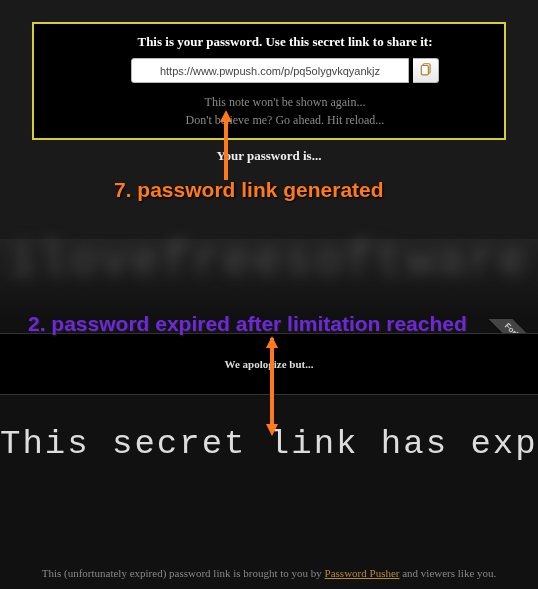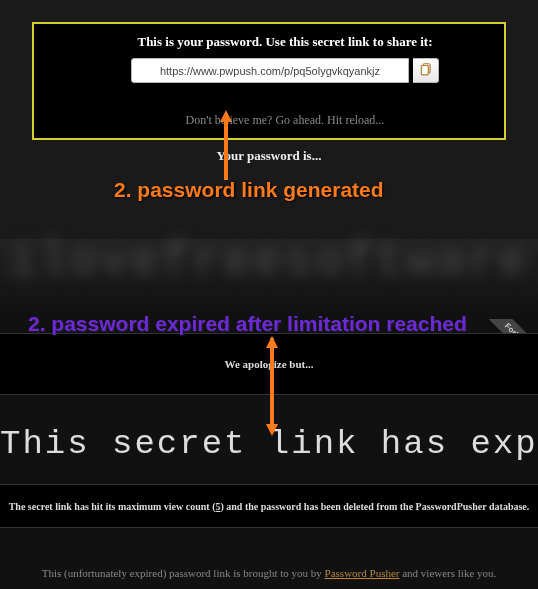--- a/index.html
+++ b/index.html
@@ -224,62 +224,57 @@
         <span>
           <svg viewBox="0 0 24 24">
               <rect x="7" y="3" width="12" height="16" rx="2" fill="none" stroke="#b07d2a" stroke-width="2"></rect>
               <rect x="4" y="6" width="12" height="16" rx="2" fill="#fff" stroke="#b07d2a" stroke-width="2"></rect>
             </svg>
         </span>
       </div>
     </div>
 
     <div class="note">
-      <br>
+      <span>This note won't be shown again...</span><br>
       <span>Don't believe me? Go ahead. Hit reload...</span>
     </div>
   </div>
 
   <div class="yourpw">Your password is...</div>
 
   <div class="blur-word">ilovefreesoftware</div>
 
   <svg class="arrow1" width="20" height="72">
     <defs>
         <marker id="ah1" markerWidth="8" markerHeight="8" refX="4" refY="2" orient="auto">
       <polygon points="0,0 8,4 0,8" fill="#ff7a1a"></polygon>
         </marker>
       </defs>
     <line x1="10" y1="70" x2="10" y2="4" stroke="#ff7a1a" stroke-width="4"></line>
     <polygon points="10,0 4,12 16,12" fill="#ff7a1a"></polygon>
   </svg>
 
-  <div class="anno1">2. password link generated</div>
+  <div class="anno1">7. password link generated</div>
 </div>
 
 <div class="anno2">2. password expired after limitation reached</div>
 
 <svg class="arrow2" width="20" height="100">
   <line x1="10" y1="2" x2="10" y2="94" stroke="#ff7a1a" stroke-width="4"></line>
   <polygon points="10,100 4,88 16,88" fill="#ff7a1a"></polygon>
   <polygon points="10,0 4,12 16,12" fill="#ff7a1a"></polygon>
 </svg>
 
 <div class="panel-bottom">
 
   <div class="corner-ribbon">Fork me</div>
 
   <div class="dark-bar">
     <div class="apology">We apologize but...</div>
   </div>
 
   <div class="expired-big">This secret link has expired.</div>
 
-  <div class="dark-bar2">
-    <div class="maxview">
-      <span>The secret link has hit its maximum view count (</span><span class="num">5</span><span>) and the password has been deleted from the PasswordPusher database.</span>
-    </div>
-  </div>
 
   <div class="brought">
     <span>This (unfortunately expired) password link is brought to you by </span><a href="#">Password Pusher</a><span> and viewers like you.</span>
   </div>
 </div>
 
 </body></html>

